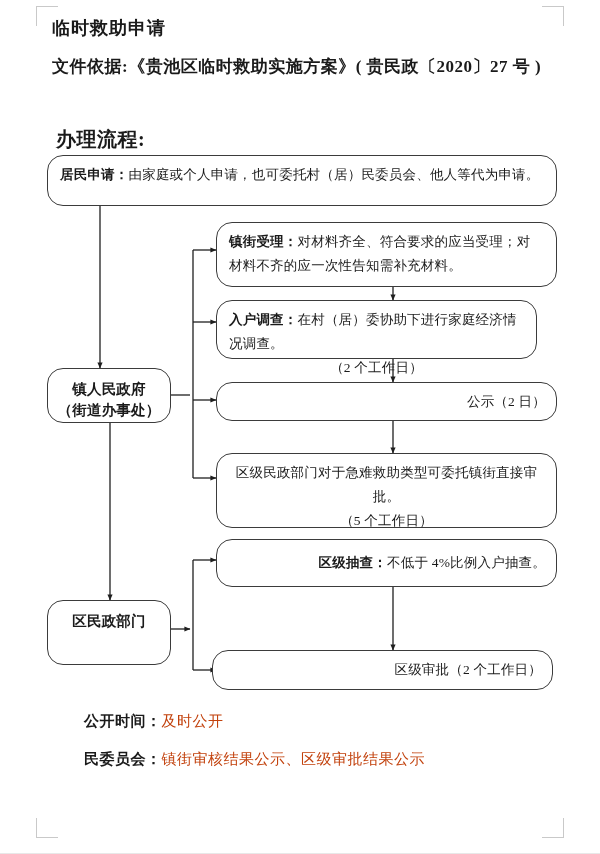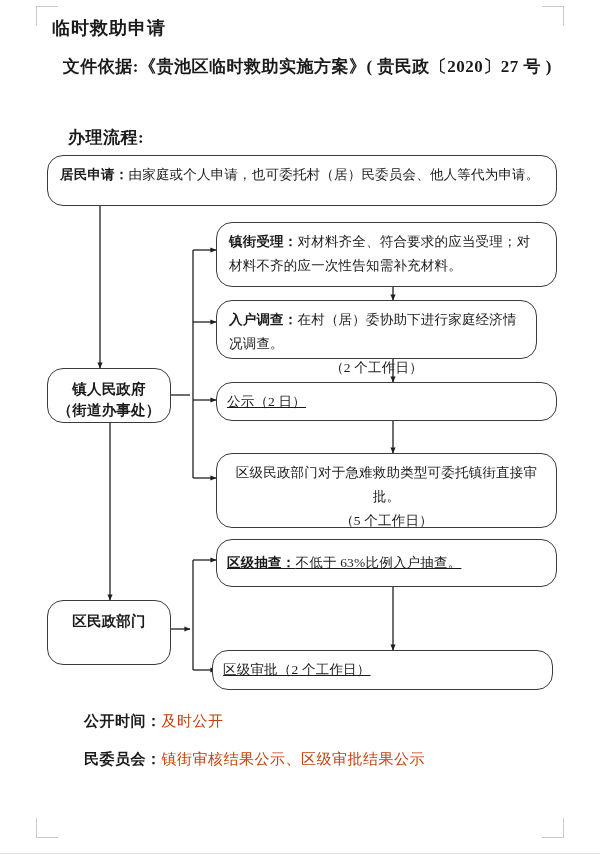--- a/index.html
+++ b/index.html
@@ -54,46 +54,45 @@
   }
 
   .doc-basis {
     position: absolute;
     left: 52px; top: 50px;
     width: 500px;
     font-size: 17px;
     font-weight: bold;
     line-height: 34px;
     letter-spacing: 0.5px;
-    text-align: right;
   }
 
   .doc-process-label {
     position: absolute;
-    left: 68px; top: 126px;
-    font-size: 17px;
+    left: 56px; top: 126px;
+    font-size: 20px;
     font-weight: bold;
     letter-spacing: 0.5px;
   }
 
   
   .node {
     position: absolute;
     border: 1.3px solid #3b3b3b;
     border-radius: 16px;
     background: #ffffff;
     font-size: 13.5px;
     line-height: 24px;
     letter-spacing: 0.2px;
   }
   .node .inner {
     padding: 7px 12px 0 12px;
   }
   .node.center .inner { text-align: center; }
-  .node.mid  { display: flex; align-items: center; justify-content: flex-start; text-decoration: underline; }
+  .node.mid  { display: flex; align-items: center; justify-content: flex-end; }
   .node.mid .inner { padding: 0 10px; text-align: center; }
   .node b { font-weight: bold; }
 
   .node-label-top {
     position: absolute;
     left: 0; right: 0;
     top: 10px;
     text-align: center;
     font-size: 14.5px;
     font-weight: bold;
@@ -204,21 +203,21 @@
 
   <div class="node center" style="left:216px; top:453px; width:341px; height:75px;">
     <div class="inner">
       <div>区级民政部门对于急难救助类型可委托镇街直接审批。</div>
       <div>（5 个工作日）</div>
     </div>
   </div>
 
   <div class="node mid" style="left:216px; top:539px; width:341px; height:48px;">
     <div class="inner">
-      <b>区级抽查：</b><span>不低于 63%比例入户抽查。</span>
+      <b>区级抽查：</b><span>不低于 4%比例入户抽查。</span>
     </div>
   </div>
 
   <div class="node mid" style="left:212px; top:650px; width:341px; height:40px;">
     <div class="inner">区级审批（2 个工作日）</div>
   </div>
 
   <div class="footer-line l1">
     <span class="k">公开时间：</span><span class="v">及时公开</span>
   </div>

